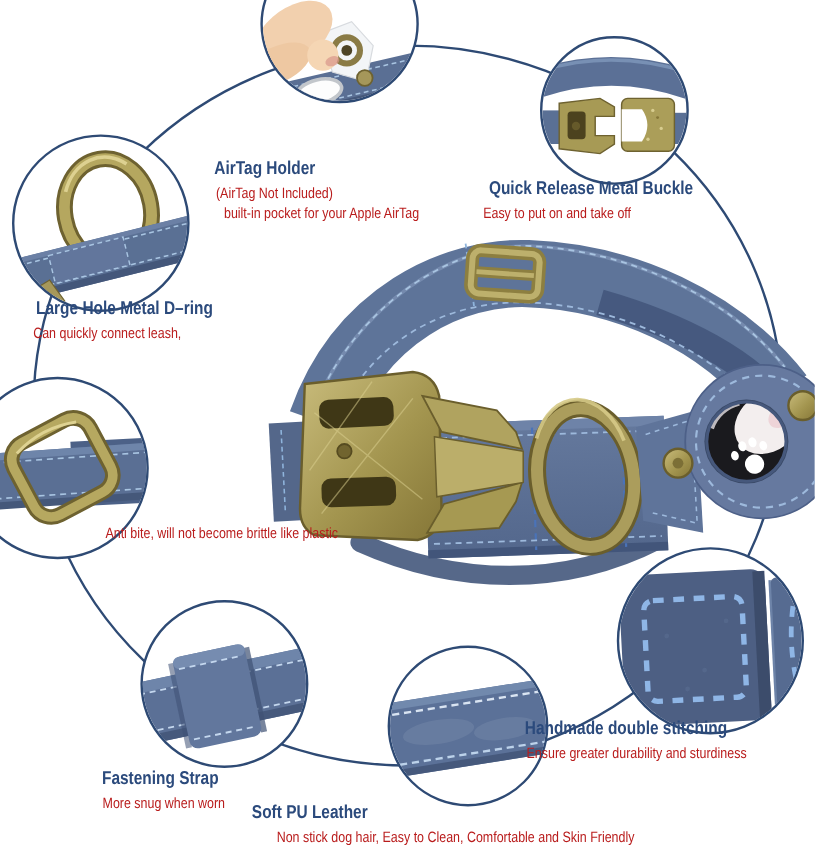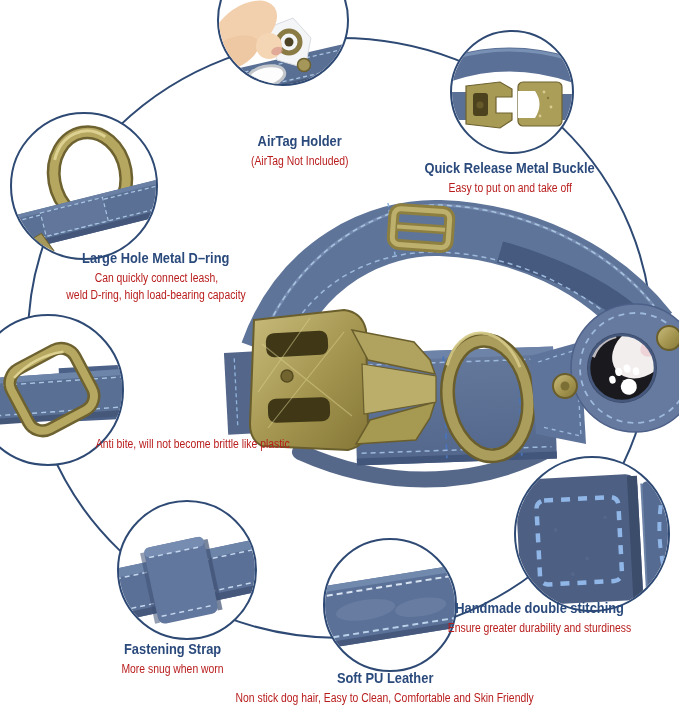--- a/index.html
+++ b/index.html
@@ -6,21 +6,21 @@
   .stage {
     position:relative; width:679px; height:707px; background:#ffffff;
     overflow:hidden; font-family:"Liberation Sans", sans-serif;
   }
   .layer { position:absolute; left:0; top:0; }
   .callout {
     position:absolute; border-radius:50%; background:#ffffff;
     border:2px solid #2e4a74; overflow:hidden; box-sizing:border-box;
   }
   .callout svg { display:block; }
-  .feature { position:absolute; text-align:center; }
+  .feature { position:absolute; }
   .f-title {
     font-weight:bold; font-size:15.5px; color:#2b4a7c;
     margin-bottom:3px; white-space:nowrap; line-height:19px;
   }
   .f-desc { font-size:12.5px; color:#b91c1c; line-height:17px; white-space:nowrap; }
   .cond { display:inline-block; transform:scaleX(.83); transform-origin:50% 50%; }
 </style>
 </head>
 <body>
 
@@ -242,31 +242,31 @@
           <circle cx="70" cy="100" r="2" fill="#5b6f94" opacity=".5"></circle>
         <circle cx="90" cy="60" r="2" fill="#5b6f94" opacity=".5"></circle>
           <circle cx="55" cy="115" r="2" fill="#5b6f94" opacity=".5"></circle>
       </g>
     </svg>
   </div>
 
   <div class="feature" style="left:170px; top:131px; width:260px;">
     <div class="f-title"><span class="cond">AirTag Holder</span></div>
     <div class="f-desc"><span class="cond">(AirTag Not Included)</span></div>
-  </div>
-
-  <div class="feature" style="left:390px; top:158px; width:240px;">
+    <div class="f-desc"><span class="cond">built-in pocket for your Apple AirTag</span></div>
+  </div>
+
+  <div class="feature" style="left:390px; top:148px; width:240px;">
     <div class="f-title"><span class="cond">Quick Release Metal Buckle</span></div>
     <div class="f-desc"><span class="cond">Easy to put on and take off</span></div>
   </div>
 
-  <div class="feature" style="left:28px; top:248px; width:256px;">
+  <div class="feature" style="left:15px; top:248px; width:256px;">
     <div class="f-title"><span class="cond">Large Hole Metal D–ring</span></div>
     <div class="f-desc"><span class="cond">Can quickly connect leash,</span></div>
-    <div class="f-desc"><span class="cond">weld D-ring, high load-bearing capacity</span></div>
   </div>
 
   <div class="feature" style="left:68px; top:436px; width:250px;">
     <div class="f-desc"><span class="cond">Anti bite, will not become brittle like plastic</span></div>
   </div>
 
   <div class="feature" style="left:75px; top:639px; width:195px;text-decoration:underline;">
     <div class="f-title"><span class="cond">Fastening Strap</span></div>
     <div class="f-desc"><span class="cond">More snug when worn</span></div>
   </div>

